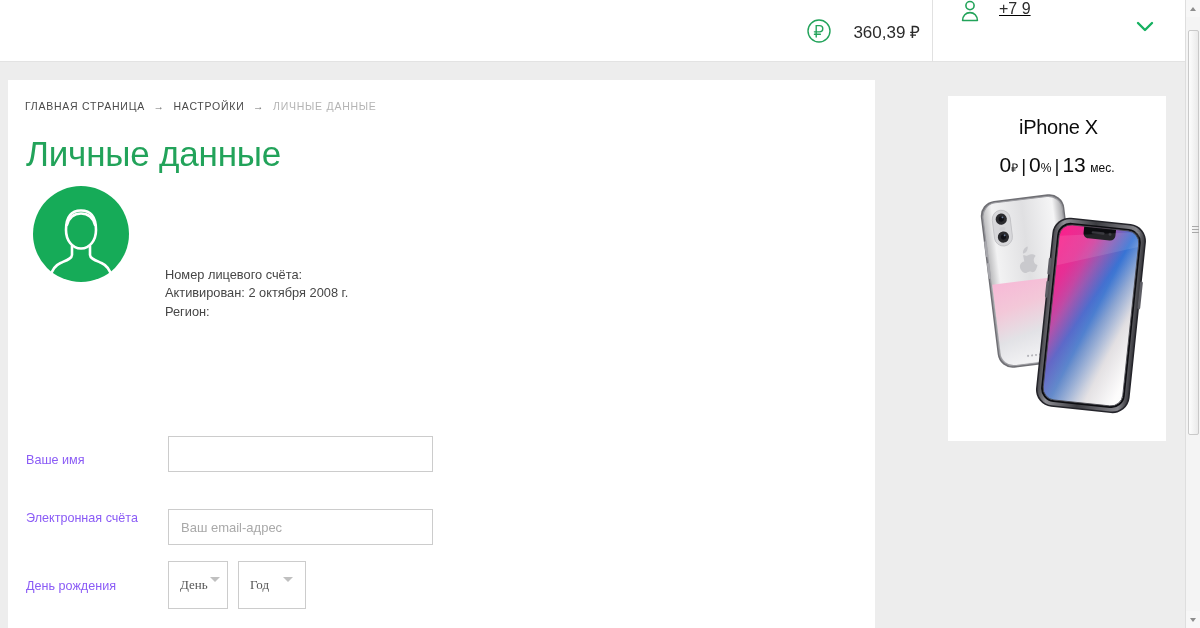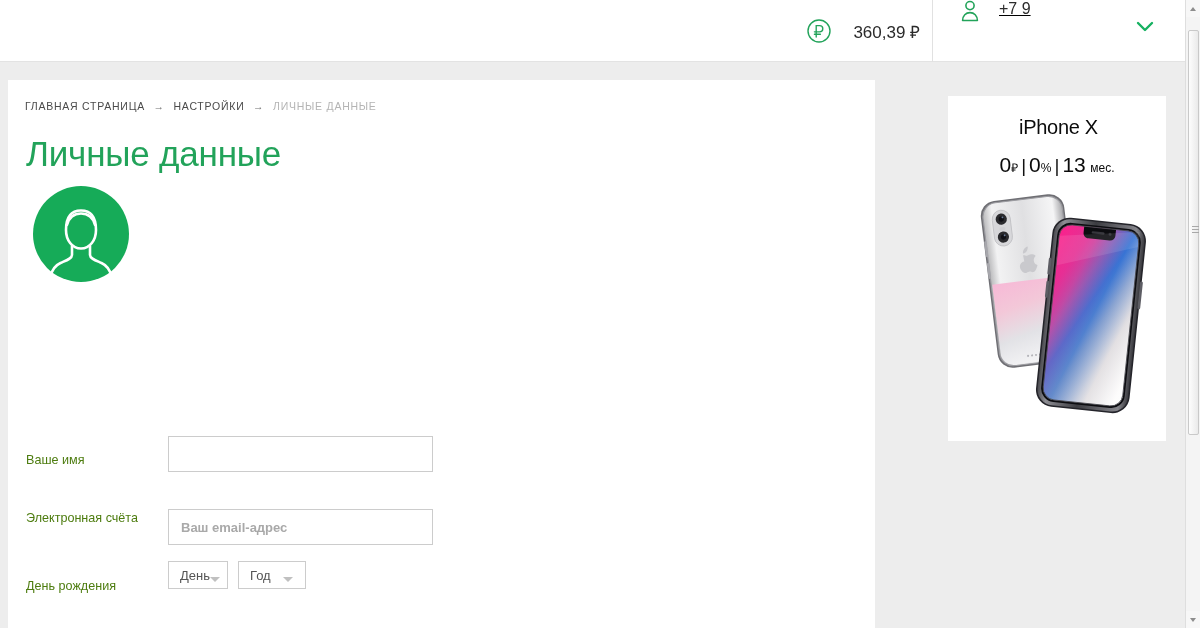--- a/index.html
+++ b/index.html
@@ -95,48 +95,48 @@
     position: absolute; left: 157px; top: 186px;
     font-size: 12.8px; color: #464646; line-height: 18.4px;
   }
 
   
   .form { position: absolute; left: 0; top: 0; width: 100%; }
   .form-row { position: absolute; left: 18px; }
   .form-label {
     position: absolute; left: 0; top: 0;
     width: 125px;
-    font-size: 12.6px; color: #4d7c0f; line-height: 17px;
+    font-size: 12.6px; color: #8b5cf6; line-height: 17px;
   }
   .text-input {
     position: absolute; left: 142px; top: -15px;
     width: 265px; height: 36px;
     border: 1px solid #cccccc; background: #fff;
     font-family: "Liberation Sans", sans-serif;
     font-size: 13px; color: #333;
     padding: 0 12px; outline: none;
   }
   .text-input::placeholder { color: #a9a9a9; }
 
   .row-name  { top: 372px; }
   .row-email { top: 430px; }
   .row-date  { top: 498px; }
   .row-extra { top: 558px; }
 
   .row-name .text-input  { top: -16px; }
-  .row-email .text-input { top: -1px; font-weight: bold; }
+  .row-email .text-input { top: -1px; }
 
   
   .select-group { position: absolute; left: 142px; top: -17px; display: flex; }
   .sel {
-    position: relative; height: 28px;
+    position: relative; height: 48px;
     border: 1px solid #cccccc; background: #fff;
     display: flex; align-items: center;
     padding-left: 11px;
-    font-size: 13px; color: #555;
+    font-size: 13px; color: #555; font-family: Liberation Serif, serif;
   }
   .sel-day   { width: 60px; margin-right: 10px; }
   .sel-month { width: 95px; margin-right: 8px; }
   .sel-year  { width: 68px; }
   .sel-arrow {
     position: absolute; top: 15px;
     width: 0; height: 0;
     border-left: 5px solid transparent;
     border-right: 5px solid transparent;
     border-top: 5px solid #c0c0c0;
@@ -249,20 +249,25 @@
   <svg class="avatar" viewBox="0 0 96 96">
     <circle cx="48" cy="48" r="48" fill="#16ab58"></circle>
     <g fill="none" stroke="#ffffff" stroke-width="2.6" stroke-linejoin="round" stroke-linecap="round">
       <path d="M33 44 C33 31 38.5 24.5 48 24.5 C57.5 24.5 63 31 63 44 C63 54 57 62.5 48 62.5 C39 62.5 33 54 33 44 Z"></path>
       <path d="M34 39 C36 31.5 41 27.5 48 27.5 C55 27.5 60 31.5 62 39"></path>
       <path d="M39 60 L39 69 C39 72.5 33 74.5 27.5 77 C22 79.5 19 83.5 17.5 90.5"></path>
       <path d="M57 60 L57 69 C57 72.5 63 74.5 68.5 77 C74 79.5 77 83.5 78.5 90.5"></path>
     </g>
   </svg>
 
+  <div class="account-info">
+    <div>Номер лицевого счёта:</div>
+    <div>Активирован: 2 октября 2008 г.</div>
+    <div>Регион:</div>
+  </div>
 
   <div class="form">
 
     <div class="form-row row-name">
       <span class="form-label">Ваше имя</span>
       <input class="text-input" type="text" placeholder="" style="">
     </div>
 
     <div class="form-row row-email">
       <span class="form-label">Электронная счёта</span>

